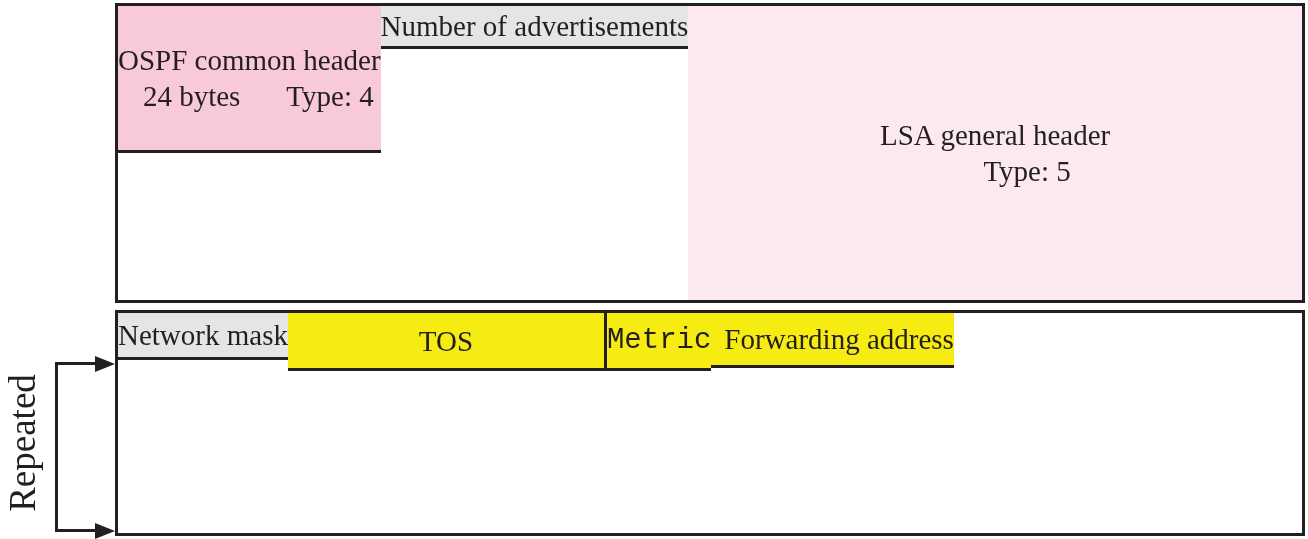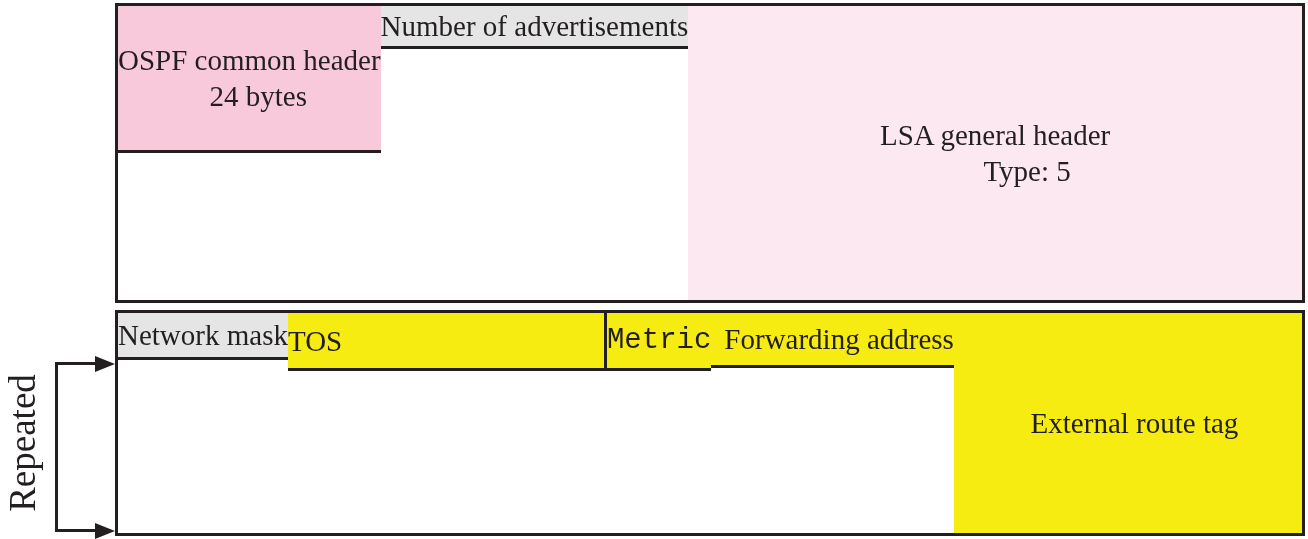--- a/index.html
+++ b/index.html
@@ -46,21 +46,21 @@
   .r-lsa       { flex: 1; align-items: center; }
   .r-netmask   { height: 44px; }
   .r-tos       { height: 55px; flex-direction: row; align-items: stretch; padding: 0; }
   .r-fwd       { height: 52px; }
   .r-ext       { flex: 1; }
   .subline { display: flex; flex-direction: row; justify-content: center; margin-left: 18px; }
   .subline .type-label { margin-left: 46px; }
   .cell {
     display: flex;
     align-items: center;
-    justify-content: flex-start;
+    justify-content: center;
   }
   .cell-tos    { width: 316px; border-right: 3px solid #231f20; }
   .cell-metric { flex: 1; font-family: Liberation Mono, monospace; }
   
   .repeated-label {
     position: absolute;
     left: 22px;
     top: 443px;
     transform: translate(-50%, -50%) rotate(-90deg);
     font-size: 37px;
@@ -90,20 +90,21 @@
   <div class="bracket-line bracket-ht"></div>
   <div class="bracket-line bracket-hb"></div>
   <div class="arrowhead arrowhead-top"></div>
   <div class="arrowhead arrowhead-bottom"></div>
 
   <div class="block block-top">
     <div class="row r-ospf row-border bg-pink">
       <div>OSPF common header</div>
       <div class="subline">
         <span>24 bytes</span>
+        <span class="type-label">Type: 4</span>
       </div>
     </div>
     <div class="row r-adv row-border bg-white">
       <div>Number of advertisements</div>
     </div>
     <div class="row r-lsa bg-lightpink">
       <div>LSA general header</div>
       <div class="subline">
         <span class="type-label">Type: 5</span>
       </div>
@@ -118,18 +119,15 @@
       <div class="cell cell-tos">
         <span>TOS</span>
       </div>
       <div class="cell cell-metric">
         <span>Metric</span>
       </div>
     </div>
     <div class="row r-fwd row-border bg-yellow">
       <div>Forwarding address</div>
     </div>
-    <div class="row r-ext bg-yellow">
-      <div>External route tag</div>
-    </div>
   </div>
 
 </div>
 
 </body></html>

